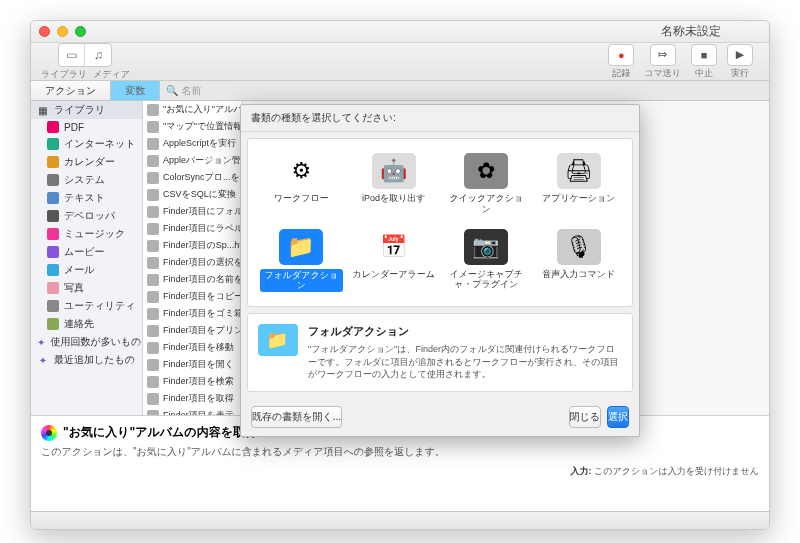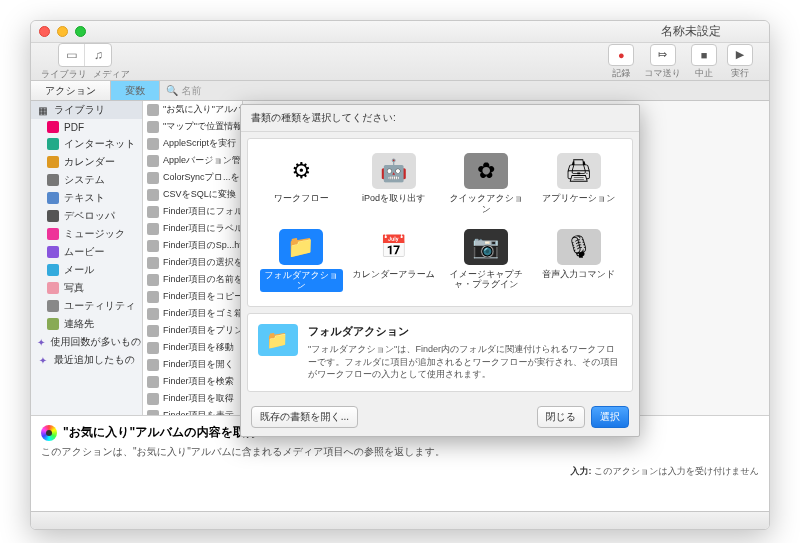--- a/index.html
+++ b/index.html
@@ -47,21 +47,21 @@
 .cell { display: flex; flex-direction: column; align-items: center; gap: 4px; padding: 4px 2px; border-radius: 4px; }
 .cell.sel .cicon { background: #1a84ff; }
 .cell.sel .clbl { background: #1a84ff; color: #fff; border-radius: 3px; padding: 1px 3px; }
 .cicon { width: 44px; height: 36px; border-radius: 5px; display: flex; align-items: center; justify-content: center; font-size: 22px; background: #ddd; }
 .clbl { font-size: 9px; color: #333; text-align: center; line-height: 1.2; min-height: 20px; }
 .descbox { margin: 0 6px 6px 6px; background: #fff; border: 1px solid #d9d9d9; border-radius: 3px; padding: 10px; display: flex; gap: 10px; }
 .descicon { width: 40px; height: 32px; background: #5ac8fa; border-radius: 4px; flex-shrink: 0; display:flex;align-items:center;justify-content:center;color:#fff;font-size:18px;}
 .desctext h4 { font-size: 11px; margin-bottom: 4px; color: #222; }
 .desctext p { font-size: 9px; color: #555; line-height: 1.4; }
 .modal-ftr { display: flex; padding: 8px 10px; gap: 6px; align-items: center; }
-.btn { font-size: 10px; padding: 3px 8px; background: linear-gradient(#fff,#efefef); border: 1px solid #bcbcbc; border-radius: 4px; color: #333; }
+.btn { font-size: 10px; padding: 3px 0; background: linear-gradient(#fff,#efefef); border: 1px solid #bcbcbc; border-radius: 4px; color: #333; }
 .btn.primary { background: linear-gradient(#4ba4ff,#1a78e8); color: #fff; border-color: #1a6fd6; }
 .info h3 { font-size: 12px; font-weight: 600; margin-bottom: 4px; display: flex; align-items: center; gap: 6px; }
 .info-desc { color: #555; margin-bottom: 6px; }
 .info-io { color: #555; font-size: 9px; text-align: right; }
 .iolbl { font-weight: 600; color: #333; }
 .circle-icon { width:16px;height:16px;border-radius:50%;background:conic-gradient(#f44,#ff0,#4f4,#0ff,#44f,#f4f,#f44);display:inline-flex;align-items:center;justify-content:center;position:relative;}
 .circle-icon::after{content:"";width:6px;height:6px;background:#333;border-radius:50%;}
 </style>
 </head>
 <body>

